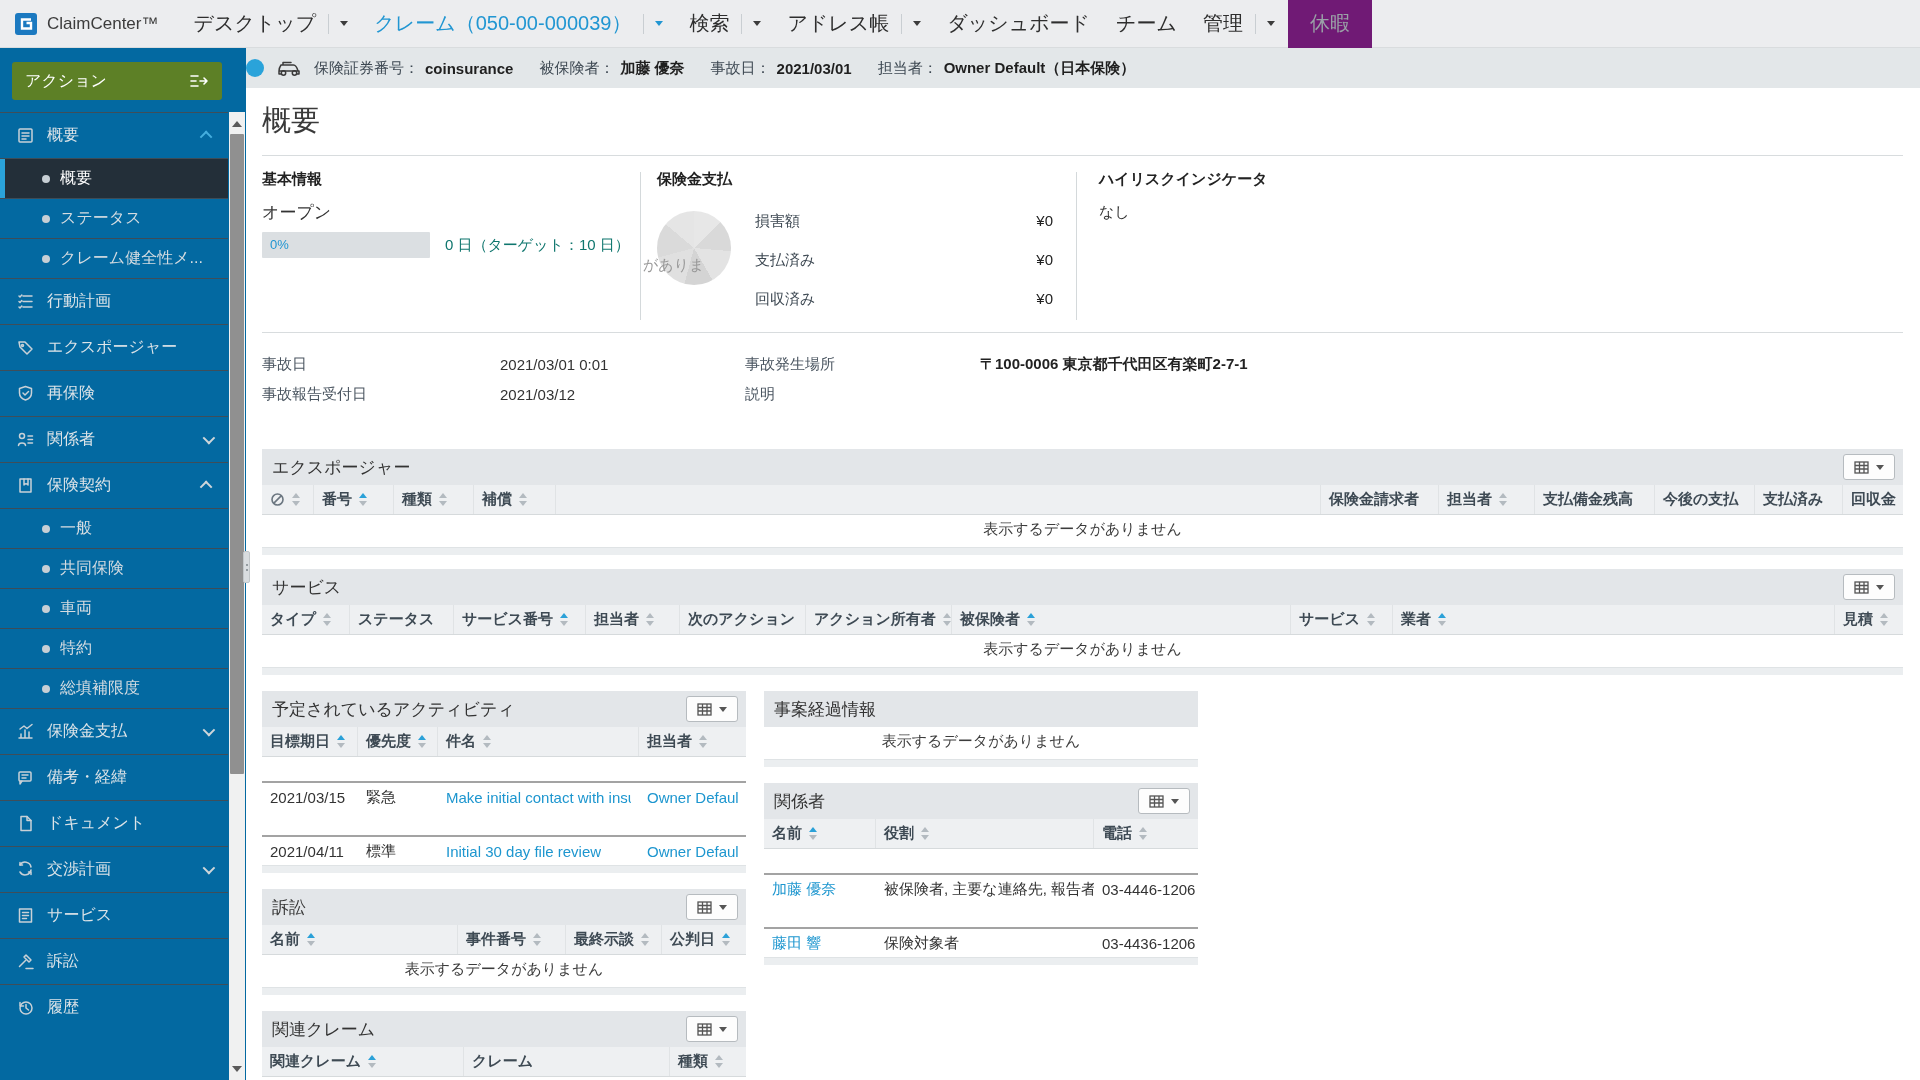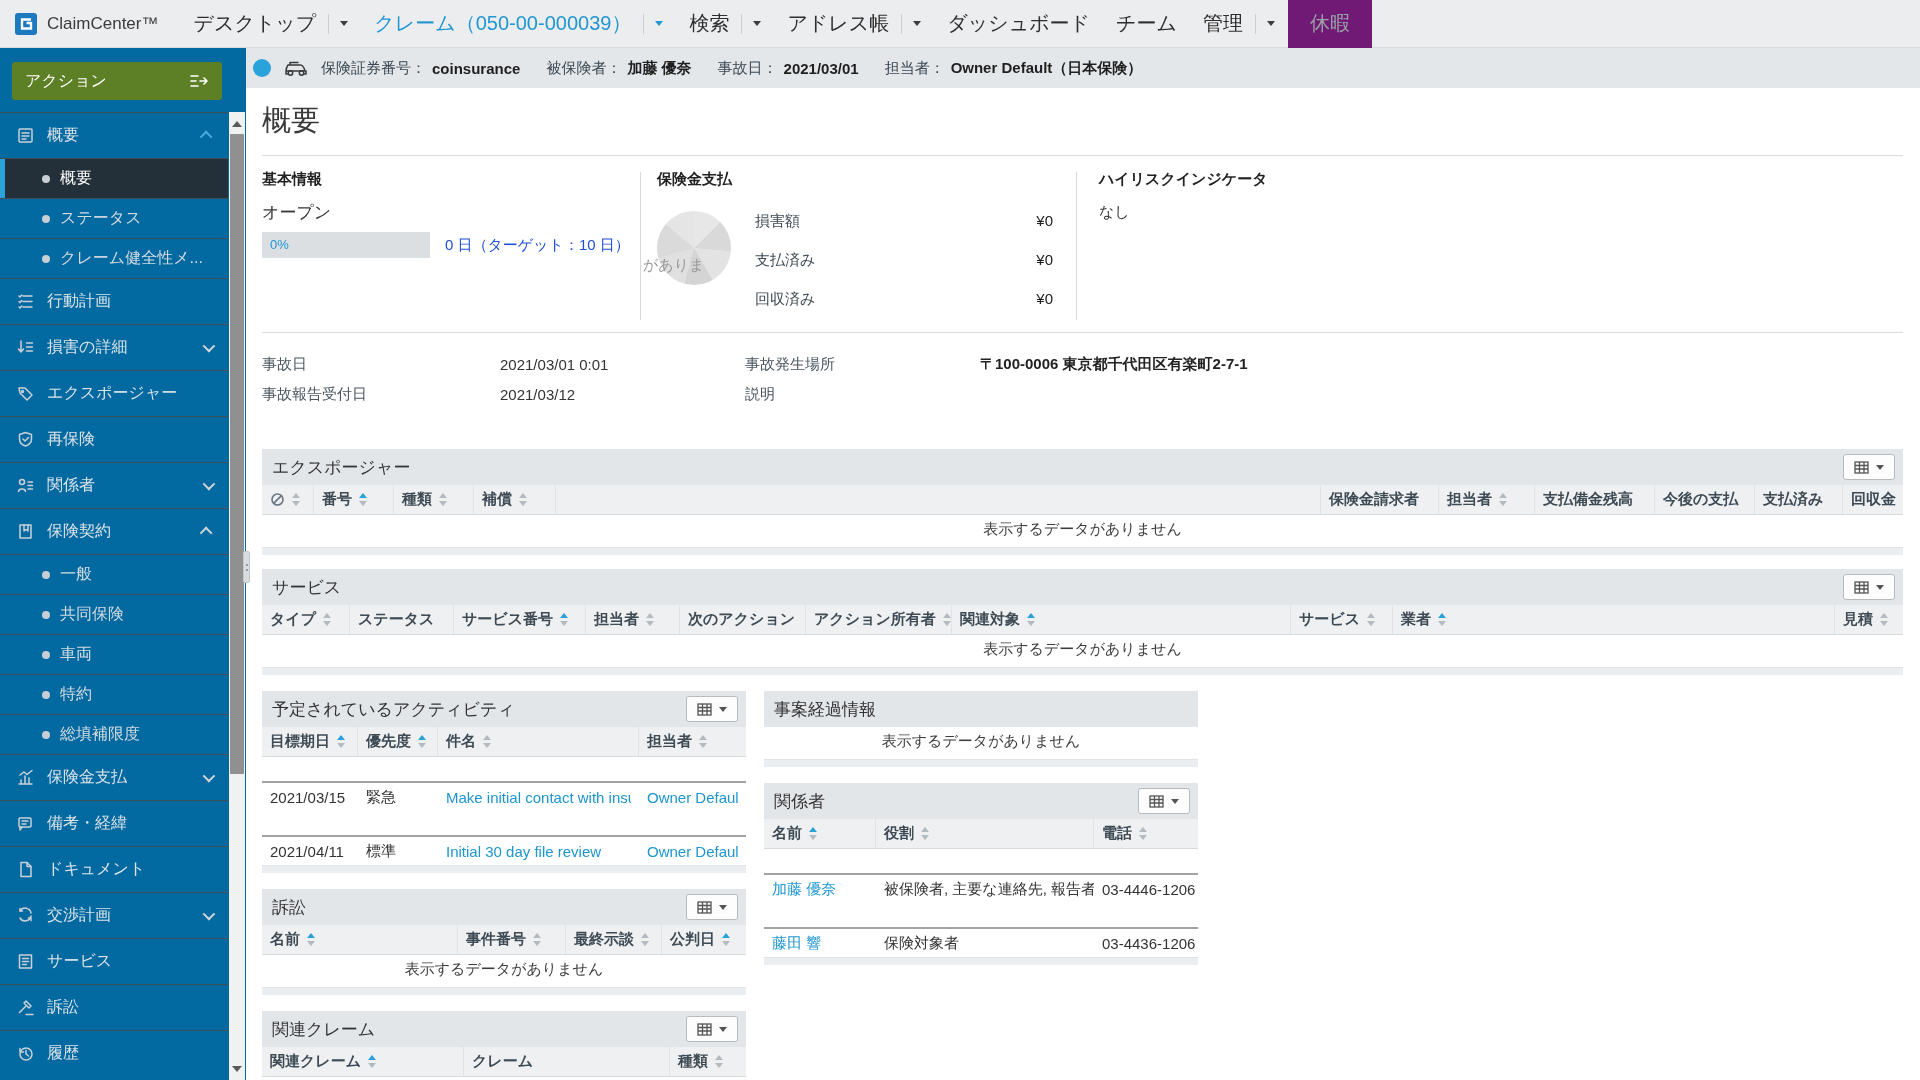--- a/index.html
+++ b/index.html
@@ -25,21 +25,21 @@
     border-top:5px solid #3c3c3c; margin-left:11px; }
   .active-caret { border-top-color:#2196d2; }
   .nav-right { margin-left:auto; display:flex; align-items:center; gap:15px; padding-right:15px; }
   .icon-btn { background:none; border:none; cursor:pointer; display:flex; align-items:center; }
   .goto-input { width:200px; height:30px; border:1px solid #b7bcc0; border-radius:3px;
     background:#fff; padding:0 9px; font-size:15px; color:#333;
     font-family:"Liberation Sans","DejaVu Sans",sans-serif; }
   .goto-input::placeholder { color:#8d959b; }
   
   .infobar { position:absolute; left:246px; top:48px; right:0; height:40px;
-    background:#e3e7e9; display:flex; align-items:center; gap:12px; padding:0 7px; }
+    background:#e3e7e9; display:flex; align-items:center; gap:12px; padding:0 0; }
   .claim-dot { width:18px; height:18px; border-radius:50%; background:#2aa3da; flex:none; }
   .ib-field { display:flex; align-items:center; gap:6px; margin-right:14px; white-space:nowrap; }
   .ib-label { color:#3d4852; }
   .ib-value { color:#1f1f1f; font-weight:700; }
   
   .sidebar { position:absolute; left:0; top:48px; width:246px; bottom:0;
     background:#0369a1; }
   .action-btn { margin:14px 12px 12px 12px; width:210px; height:38px; background:#5d8026;
     color:#fff; font-size:16px; border:none; border-radius:3px; cursor:pointer;
     display:flex; align-items:center; justify-content:space-between; padding:0 13px;
@@ -81,21 +81,21 @@
   .summary { display:flex; border-bottom:1px solid #d8dcde; min-height:164px; padding:14px 0 10px 0; }
   .panel1 { width:378px; }
   .vdiv { width:1px; background:#d4d9db; margin:2px 0; }
   .panel2 { width:435px; padding-left:16px; }
   .panel3 { flex:1; padding-left:22px; }
   .panel-h { font-size:15px; font-weight:700; color:#222; margin-bottom:12px; }
   .status-open { font-size:17px; color:#333; margin-bottom:8px; }
   .pbar-row { display:flex; align-items:center; gap:15px; }
   .pbar { width:168px; height:26px; background:#dbdfe2; position:relative; border-radius:1px; }
   .pbar span { position:absolute; left:8px; top:5px; font-size:13px; color:#2196d2; }
-  .days { color:#1d4ed8; }
+  .days { color:#0f766e; }
   .fin-body { display:flex; gap:20px; margin-top:16px; }
   .pie-wrap { position:relative; width:78px; height:78px; flex:none; margin-top:6px; }
   .pie { width:74px; height:74px; border-radius:50%;
     background:conic-gradient(#e7e7e7 0 45deg,#d9d9d9 45deg 95deg,#e3e3e3 95deg 150deg,#d4d4d4 150deg 195deg,#e0e0e0 195deg 255deg,#dadada 255deg 310deg,#e5e5e5 310deg 360deg); }
   .pie-text { position:absolute; left:-14px; bottom:14px; color:#989898; font-size:15px; white-space:nowrap;
     width:92px; overflow:hidden; }
   .fin-rows { width:298px; }
   .fin-row { display:flex; justify-content:space-between; padding:7px 0 13px 0; }
   .fin-label { color:#3d4852; }
   .fin-value { color:#222; }
@@ -245,27 +245,20 @@
       <span class="side-lbl">クレーム健全性メ...</span>
     </div>
 
     <div class="side-item">
       <svg class="sicon" viewBox="0 0 19 19">
           <path d="M7 4h9M7 9.5h9M7 15h9M3 4l1 1 1.8-2M3 9.5l1 1 1.8-2M3 15l1 1 1.8-2"></path>
         </svg>
       <span class="side-lbl">行動計画</span>
     </div>
 
-    <div class="side-item">
-      <svg class="sicon" viewBox="0 0 19 19">
-          <path d="M5 3v11m-2.5-3L5 14l2.5-3M10.5 5h6M10.5 9h6M10.5 13h6"></path>
-        </svg>
-      <span class="side-lbl">損害の詳細</span>
-      <span class="chev down"></span>
-    </div>
 
     <div class="side-item">
       <svg class="sicon" viewBox="0 0 19 19">
           <path d="M3 4h6l7 7-5 5-7-7z"></path>
           <circle cx="6.5" cy="7.5" r="1"></circle>
         </svg>
       <span class="side-lbl">エクスポージャー</span>
     </div>
 
     <div class="side-item">
@@ -558,21 +551,21 @@
         <span>次のアクション</span>
       </div>
       <div class="th" style="width:146px">
         <span>アクション所有者</span>
           <span class="sort">
             <i></i>
             <i></i>
           </span>
       </div>
       <div class="th fx">
-        <span>関連対象</span>
+        <span>被保険者</span>
           <span class="sort asc">
             <i></i>
             <i></i>
           </span>
       </div>
       <div class="th" style="width:102px">
         <span>サービス</span>
           <span class="sort">
             <i></i>
             <i></i>

